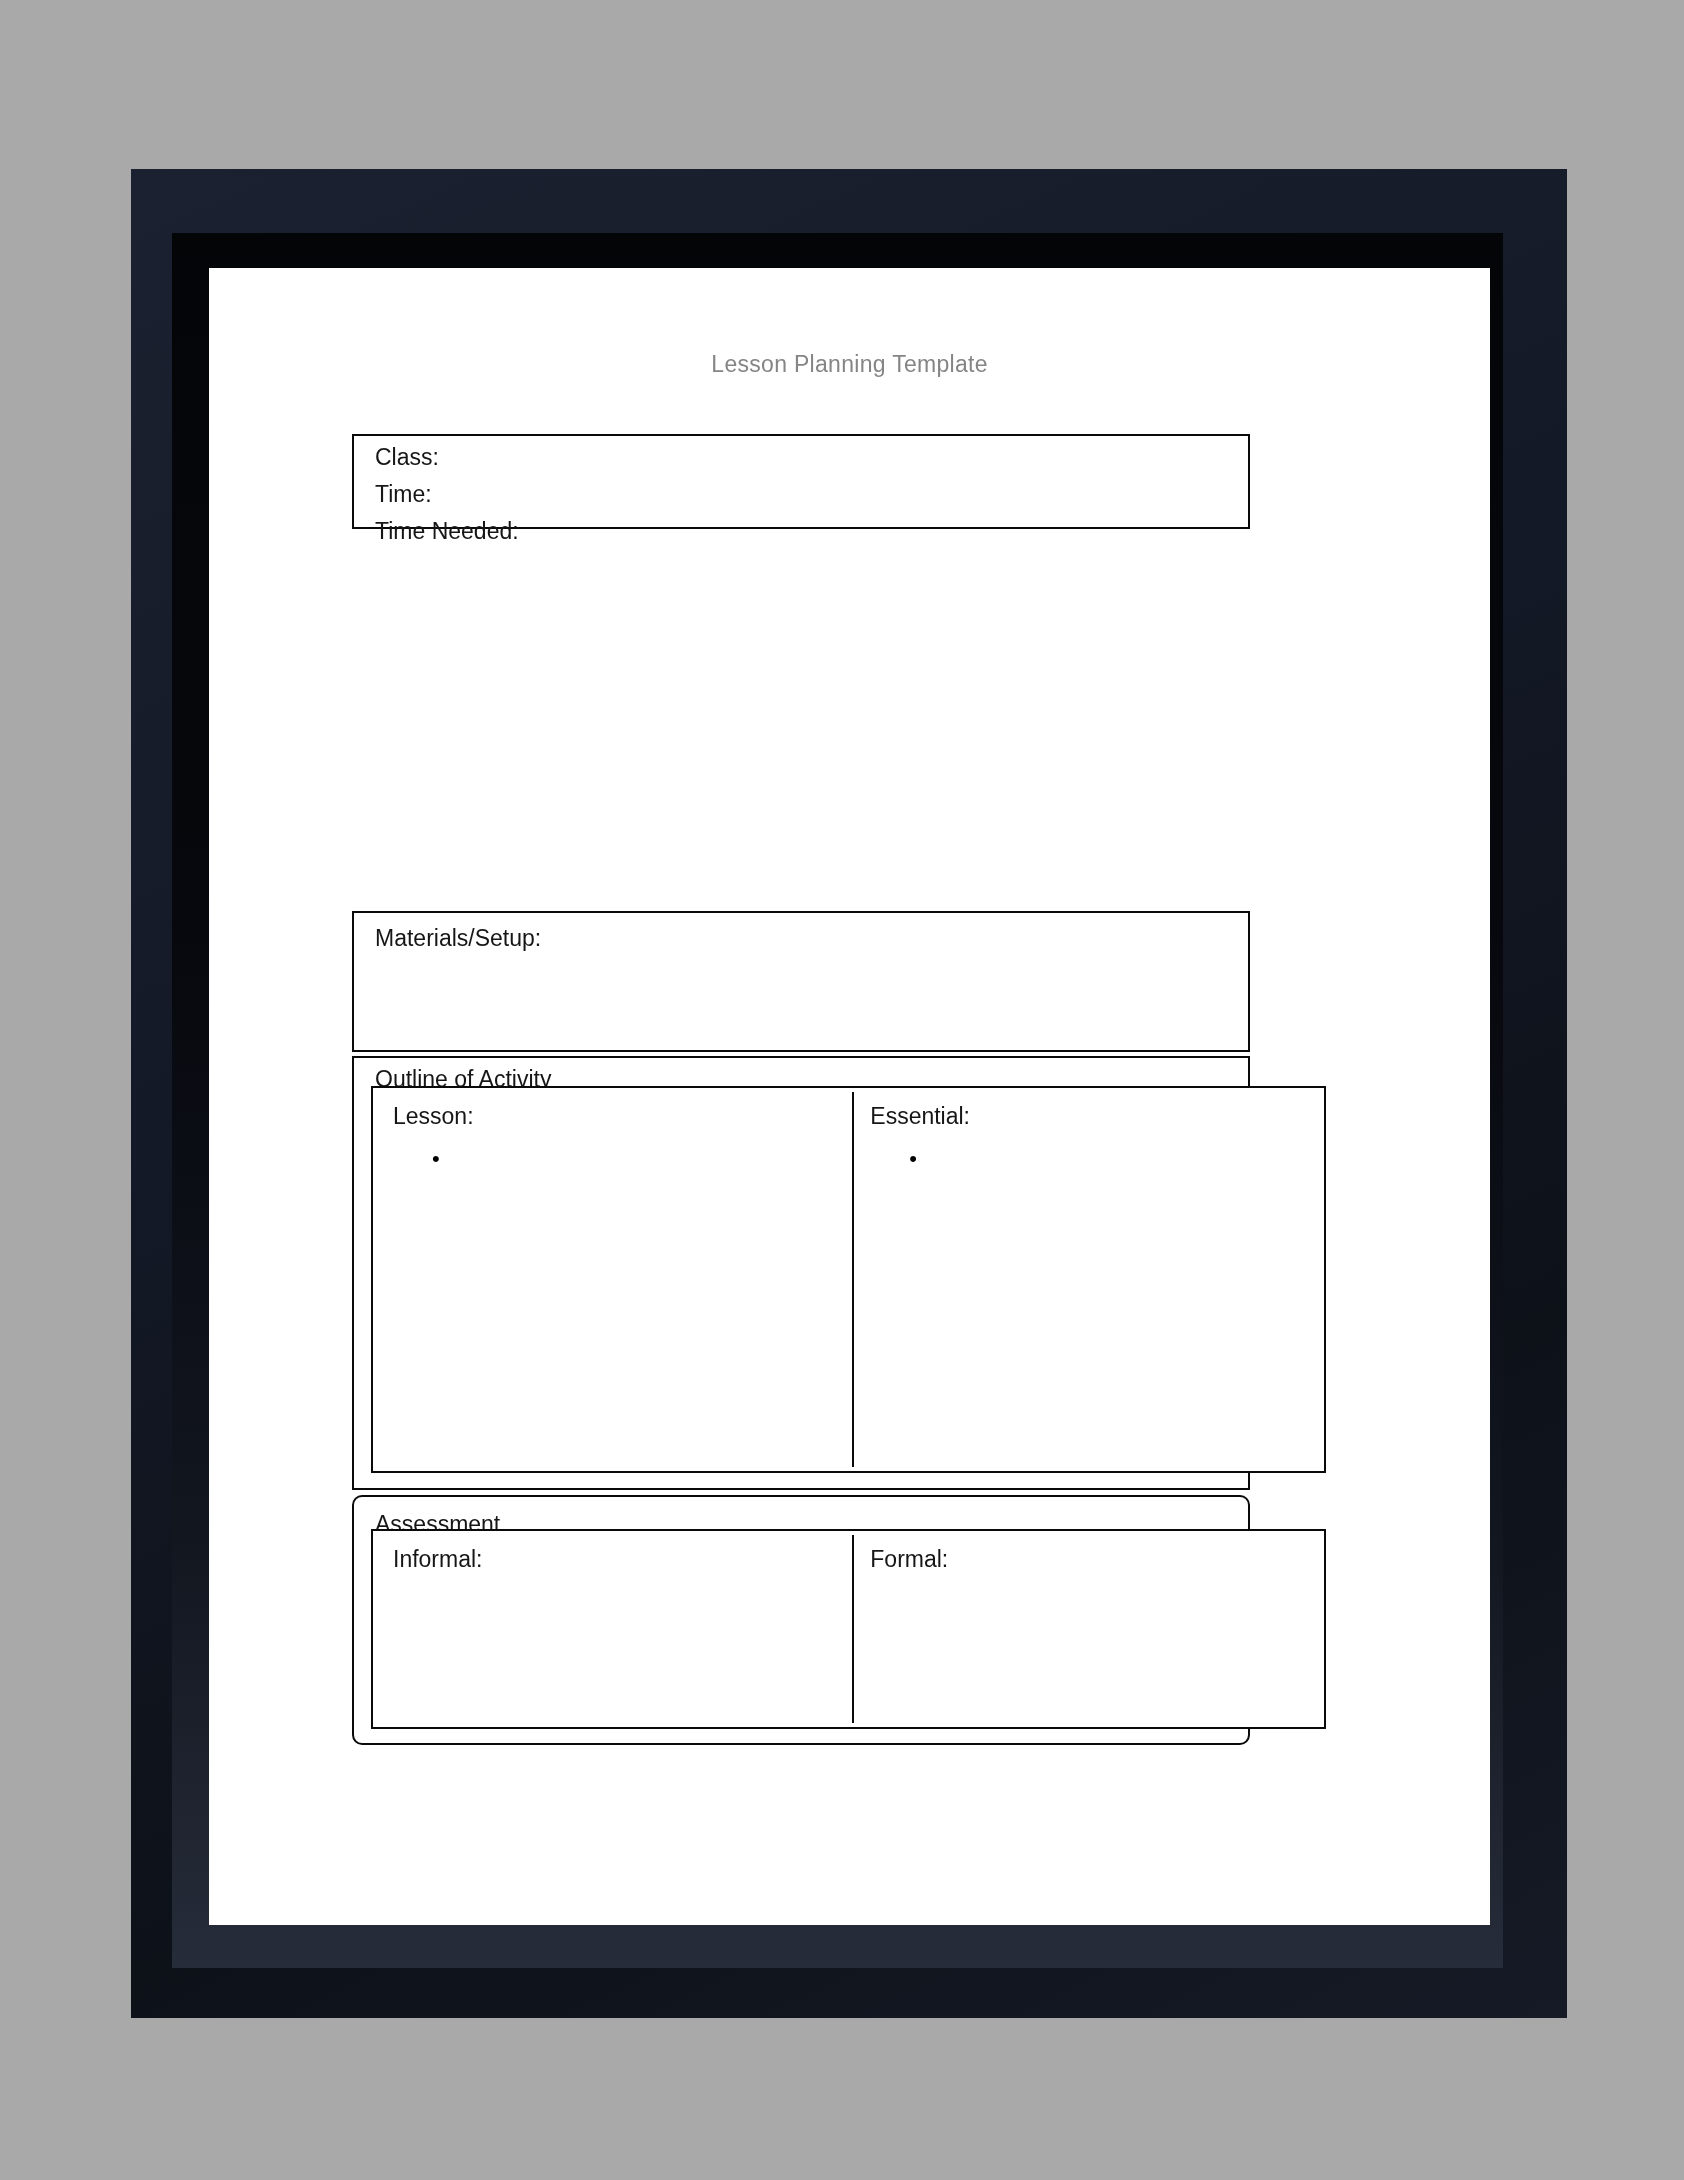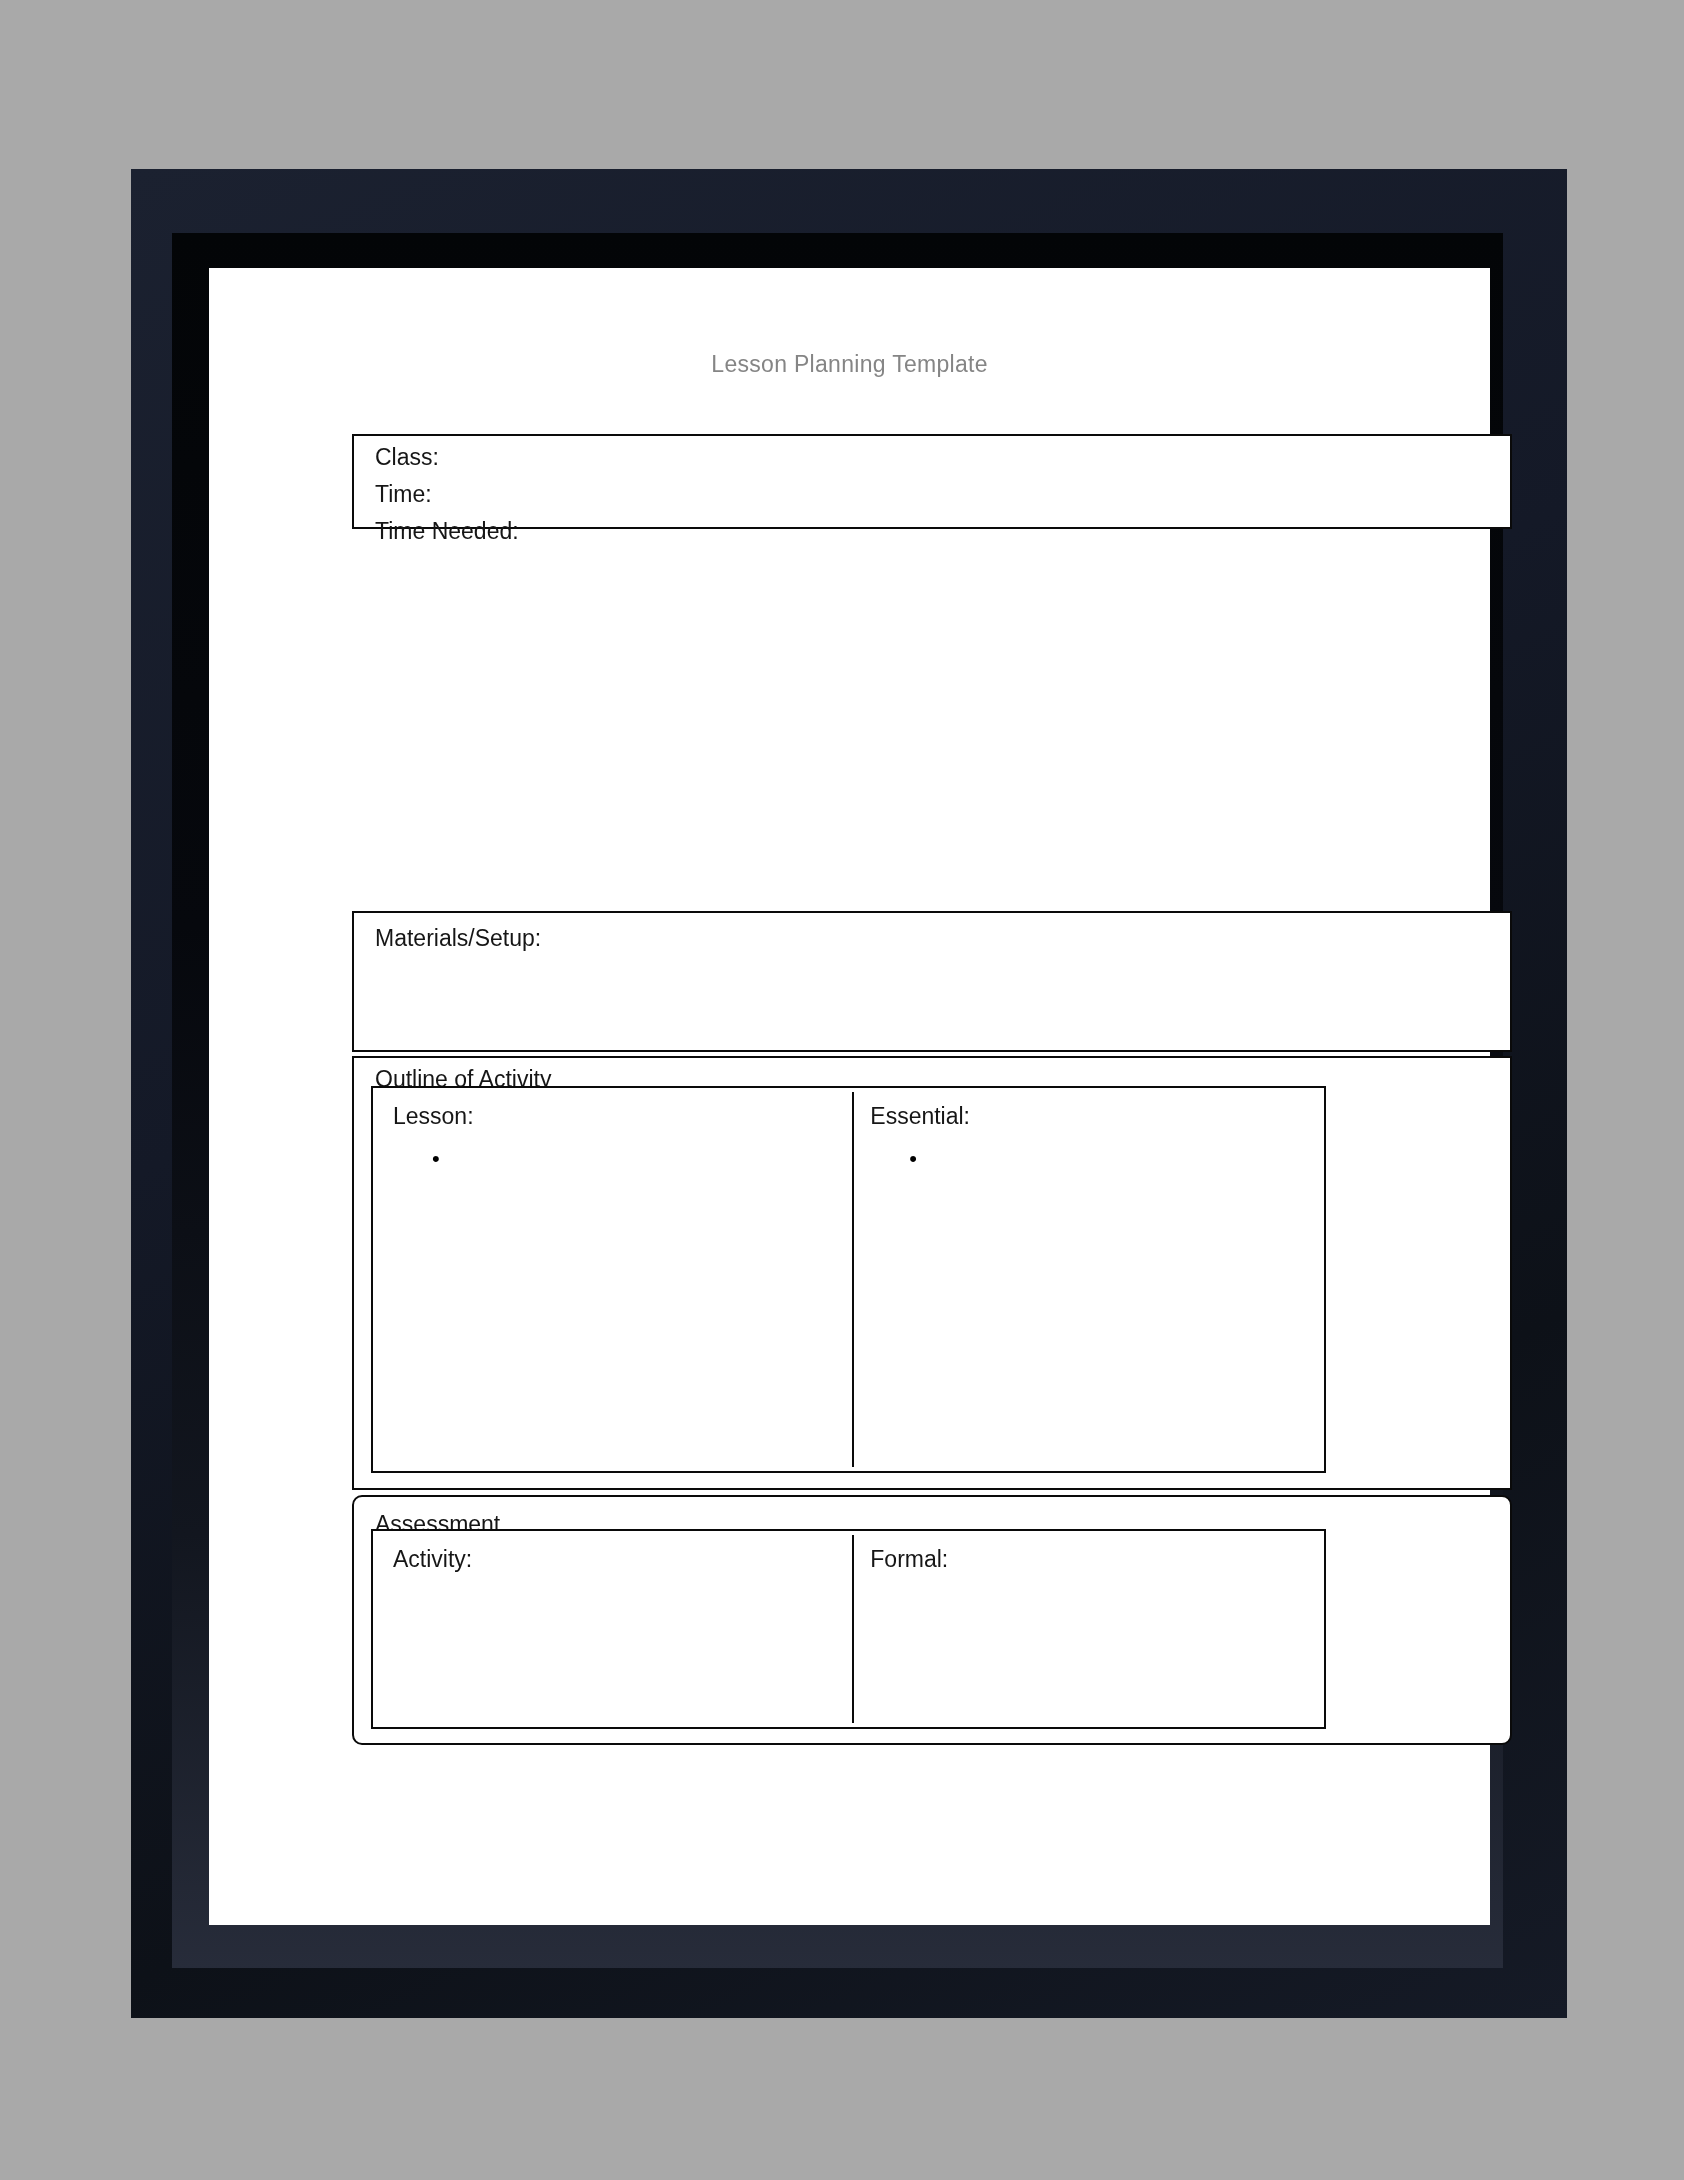--- a/index.html
+++ b/index.html
@@ -38,21 +38,21 @@
     top: 79px; left: 0; right: 0;
     text-align: center;
     font-size: 23px;
     color: #858585;
     letter-spacing: 0.3px;
   }
 
   
   .sec {
     position: absolute;
-    left: 143px; width: 1160px;
+    left: 143px; width: 898px;
     border: 2.6px solid #0a0a0a;
     background: #ffffff;
   }
   .sec-header      { top: 166px;  height: 95px; padding: 2.6px 17px; }
   .sec-standards   { top: 262px;  height: 183px; }
   .sec-background  { top: 447px;  height: 193px; padding: 6.8px 17px; }
   .sec-materials   { top: 643px;  height: 141px; padding: 6.8px 17px; }
   .sec-outline     { top: 788px;  height: 434px; padding: 3.4px 17px; }
   .sec-assessment  { top: 1227px; height: 250px; padding: 8.5px 17px; border-radius: 10px; }
 
@@ -121,21 +121,21 @@
               <div class="field-label">Essential:</div>
               <div class="bullet-line">•</div>
             </div>
           </div>
         </div>
 
         <div class="sec sec-assessment">
           <div class="section-label">Assessment</div>
           <div class="inner-box inner-assess">
             <div class="col col-2a">
-              <div class="field-label">Activity:</div>
+              <div class="field-label">Informal:</div>
             </div>
             <div class="col col-2b">
               <div class="field-label">Formal:</div>
             </div>
           </div>
         </div>
 
       </div>
     </div>
   </div>

